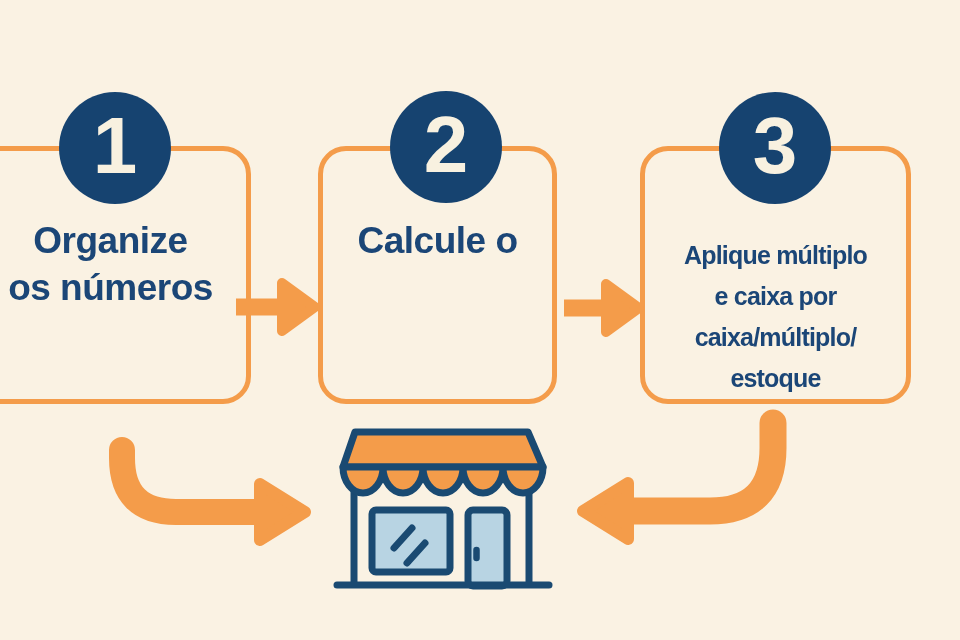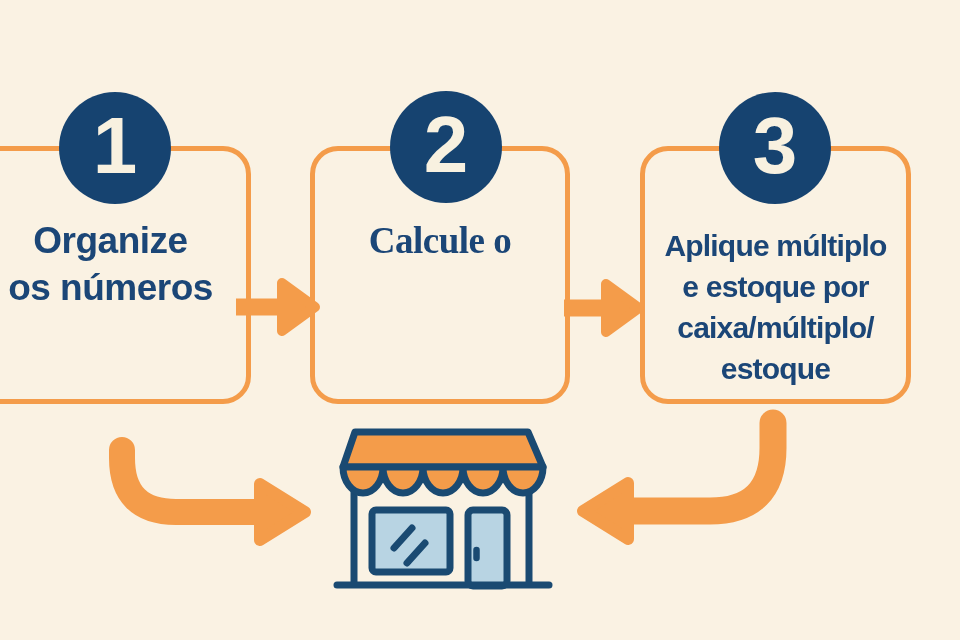--- a/index.html
+++ b/index.html
@@ -16,28 +16,28 @@
   .canvas{
     position:relative;width:960px;height:640px;overflow:hidden;
     background:var(--background);
   }
   .card{
     position:absolute;box-sizing:border-box;
     border:5px solid var(--orange);border-radius:28px;
     background:transparent;
   }
   .card1{left:-30px;top:146px;width:281px;height:258px;}
-  .card2{left:310px;top:146px;width:260px;height:258px;font-family:Liberation Serif, serif;}
+  .card2{left:318px;top:146px;width:239px;height:258px;}
   .card3{left:640px;top:146px;width:271px;height:258px;}
   .card-text{
     position:absolute;left:0;right:0;text-align:center;
     color:var(--navy-text);font-weight:bold;
   }
   .card1 .card-text,.card2 .card-text{top:66px;font-size:37px;line-height:47px;letter-spacing:-0.5px;}
-  .card3 .card-text{top:74px;font-size:30px;line-height:41px;letter-spacing:-0.8px;}
+  .card3 .card-text{top:84px;font-size:25px;line-height:41px;letter-spacing:-0.8px;}
   .card-text .line{display:block;}
   .num-circle{
     position:absolute;width:112px;height:112px;border-radius:50%;
     background:var(--navy-circle);
     display:flex;align-items:center;justify-content:center;
     z-index:5;
   }
   .nc1{left:59px;top:92px;}
   .nc2{left:390px;top:91px;}
   .nc3{left:719px;top:92px;}
@@ -66,21 +66,21 @@
 
   <div class="card card2">
     <div class="card-text">
       <span class="line">Calcule o</span>
     </div>
   </div>
 
   <div class="card card3">
     <div class="card-text">
       <span class="line">Aplique múltiplo</span>
-      <span class="line">e estoque por</span>
+      <span class="line">e caixa por</span>
       <span class="line">caixa/múltiplo/</span>
       <span class="line">estoque</span>
     </div>
   </div>
 
   <div class="num-circle nc1">
     <span>1</span>
   </div>
   <div class="num-circle nc2">
     <span>2</span>

